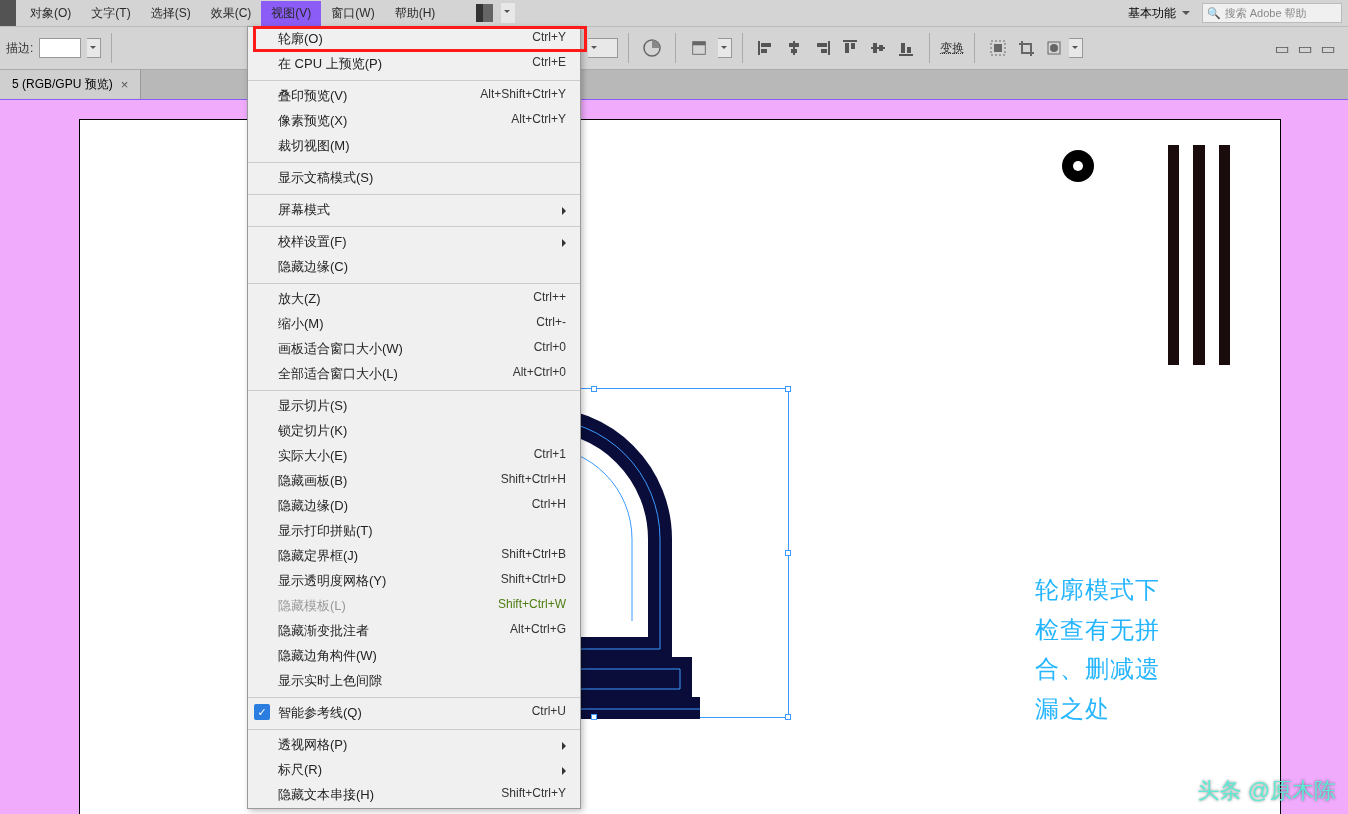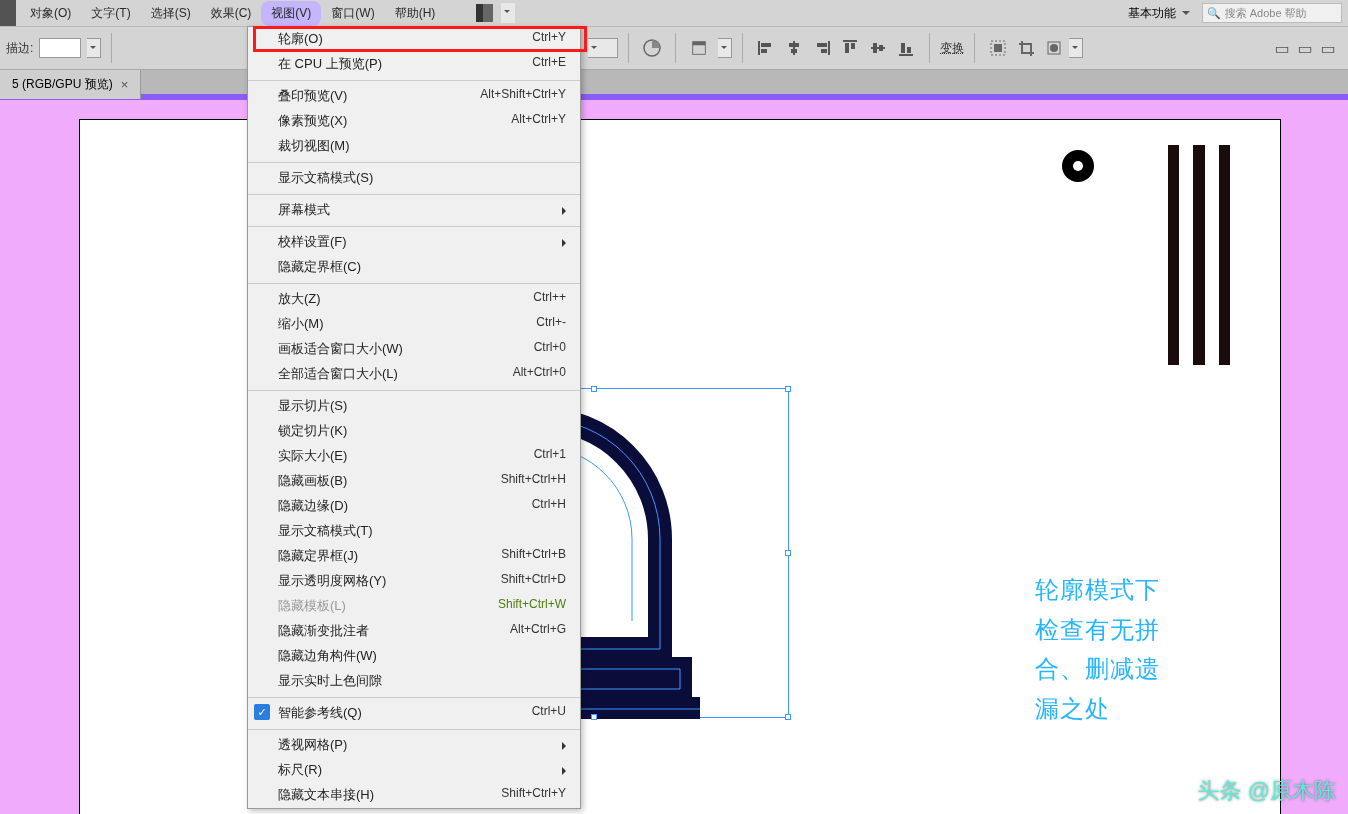--- a/index.html
+++ b/index.html
@@ -1,40 +1,40 @@
 <!DOCTYPE html>
 <html><head>
 <meta charset="utf-8">
 <style>
 * { margin: 0; padding: 0; box-sizing: border-box; font-family: "Microsoft YaHei", sans-serif; }
 body { background: #535353; width: 1348px; height: 814px; overflow: hidden; position: relative; }
 
 .menubar { background: #d4d4d4; height: 26px; display: flex; align-items: center; padding-left: 4px; margin-left: 16px; }
 .menubar-item { padding: 4px 10px; font-size: 12px; color: #2a2a2a; cursor: pointer; }
-.menubar-item.active { background: #c4b5fd; border-radius: 8px; }
+.menubar-item.active { background: #8b5cf6; }
 .menubar-right { margin-left: auto; display: flex; align-items: center; padding-right: 6px; gap: 8px; }
 .workspace-dd { font-size: 12px; padding: 3px 18px 3px 8px; position: relative; }
 .workspace-dd::after { content: ""; position: absolute; right: 4px; top: 50%; border: 4px solid transparent; border-top-color: #555; transform: translateY(-2px); }
 .searchbox { background: #f0f0f0; border: 1px solid #bbb; height: 20px; width: 140px; display: flex; align-items: center; padding: 0 4px; font-size: 11px; color: #888; }
 .searchbox .sicon { margin-right: 4px; }
 
 .toolbar { background: #d4d4d4; height: 44px; border-top: 1px solid #bbb; border-bottom: 1px solid #aaa; display: flex; align-items: center; padding: 0 6px; gap: 6px; }
 .tb-label { font-size: 12px; color: #333; }
 .tb-swatch { width: 42px; height: 20px; background: #fff; border: 1px solid #999; }
 .tb-dd { width: 14px; height: 20px; border: 1px solid #999; border-left: none; position: relative; background: #e8e8e8; }
 .tb-dd::after { content: ""; position: absolute; left: 3px; top: 7px; border: 3px solid transparent; border-top-color: #555; }
 .tb-sep { width: 1px; height: 30px; background: #aaa; margin: 0 4px; }
 .tb-icon { width: 26px; height: 26px; display: flex; align-items: center; justify-content: center; color: #555; }
 .tb-group { display: flex; align-items: center; gap: 2px; }
 .tb-spacer { flex: 1; }
 .tb-right-icons { display: flex; gap: 3px; margin-right: 4px; }
 .tb-right-icons .tb-icon { width: 20px; height: 20px; }
 .align-icon svg { width: 18px; height: 18px; }
 
-.tabbar { background: #b8b8b8; height: 30px; display: flex; align-items: flex-start; border-bottom: 6px solid #8b5cf6; }
+.tabbar { background: #b8b8b8; height: 30px; display: flex; align-items: flex-start; border-bottom: 1px solid #8b5cf6; }
 .tab { background: #cfcfcf; padding: 6px 12px; font-size: 12px; display: flex; align-items: center; gap: 8px; border-right: 1px solid #999; }
 .tab .x { font-size: 13px; color: #555; }
 
 .canvas-area { position: absolute; left: 0; top: 100px; right: 0; bottom: 0; background: #f0abfc; }
 .artboard { position: absolute; left: 80px; top: 20px; width: 1200px; height: 900px; background: #fff; box-shadow: 0 0 0 1px #000; }
 
 
 .donut { position: absolute; right: 186px; top: 30px; width: 32px; height: 32px; border-radius: 50%; background: #000; }
 .donut::after { content: ""; position: absolute; left: 11px; top: 11px; width: 10px; height: 10px; background: #fff; border-radius: 50%; }
 .bars3 { position: absolute; right: 50px; top: 25px; width: 62px; height: 220px; display: flex; gap: 14px; }
@@ -256,21 +256,21 @@
     </div>
     <div class="dd-sep"></div>
     <div class="dd-item submenu">
       <span>屏幕模式</span>
     </div>
     <div class="dd-sep"></div>
     <div class="dd-item submenu">
       <span>校样设置(F)</span>
     </div>
     <div class="dd-item">
-      <span>隐藏定界框(C)</span>
+      <span>隐藏边缘(C)</span>
     </div>
     <div class="dd-sep"></div>
     <div class="dd-item">
       <span>放大(Z)</span>
       <span class="shortcut">Ctrl++</span>
     </div>
     <div class="dd-item">
       <span>缩小(M)</span>
       <span class="shortcut">Ctrl+-</span>
     </div>
@@ -295,21 +295,21 @@
     </div>
     <div class="dd-item">
       <span>隐藏画板(B)</span>
       <span class="shortcut">Shift+Ctrl+H</span>
     </div>
     <div class="dd-item">
       <span>隐藏边缘(D)</span>
       <span class="shortcut">Ctrl+H</span>
     </div>
     <div class="dd-item">
-      <span>显示文稿模式(T)</span>
+      <span>显示打印拼贴(T)</span>
     </div>
     <div class="dd-item">
       <span>隐藏定界框(J)</span>
       <span class="shortcut">Shift+Ctrl+B</span>
     </div>
     <div class="dd-item">
       <span>显示透明度网格(Y)</span>
       <span class="shortcut">Shift+Ctrl+D</span>
     </div>
     <div class="dd-item disabled">

